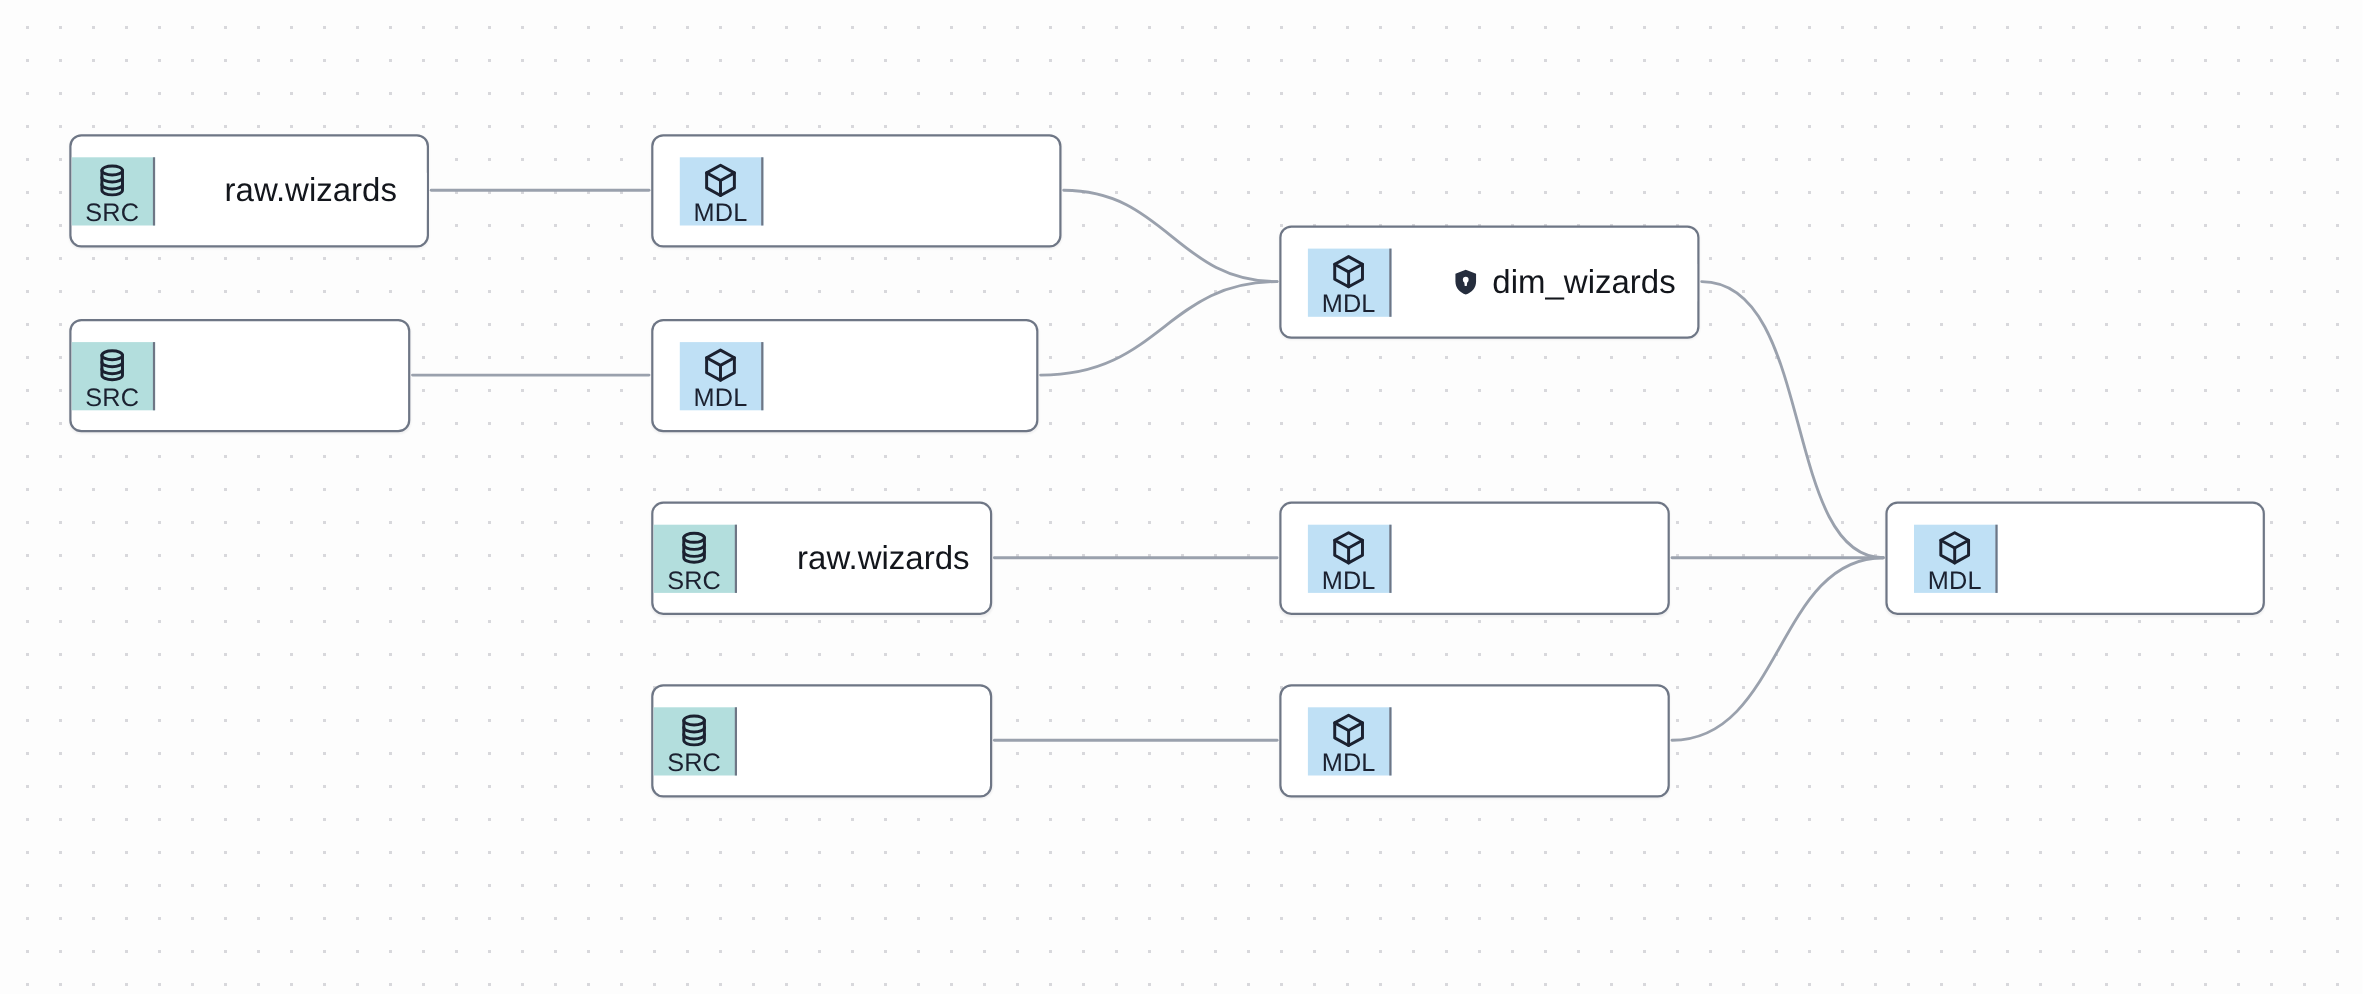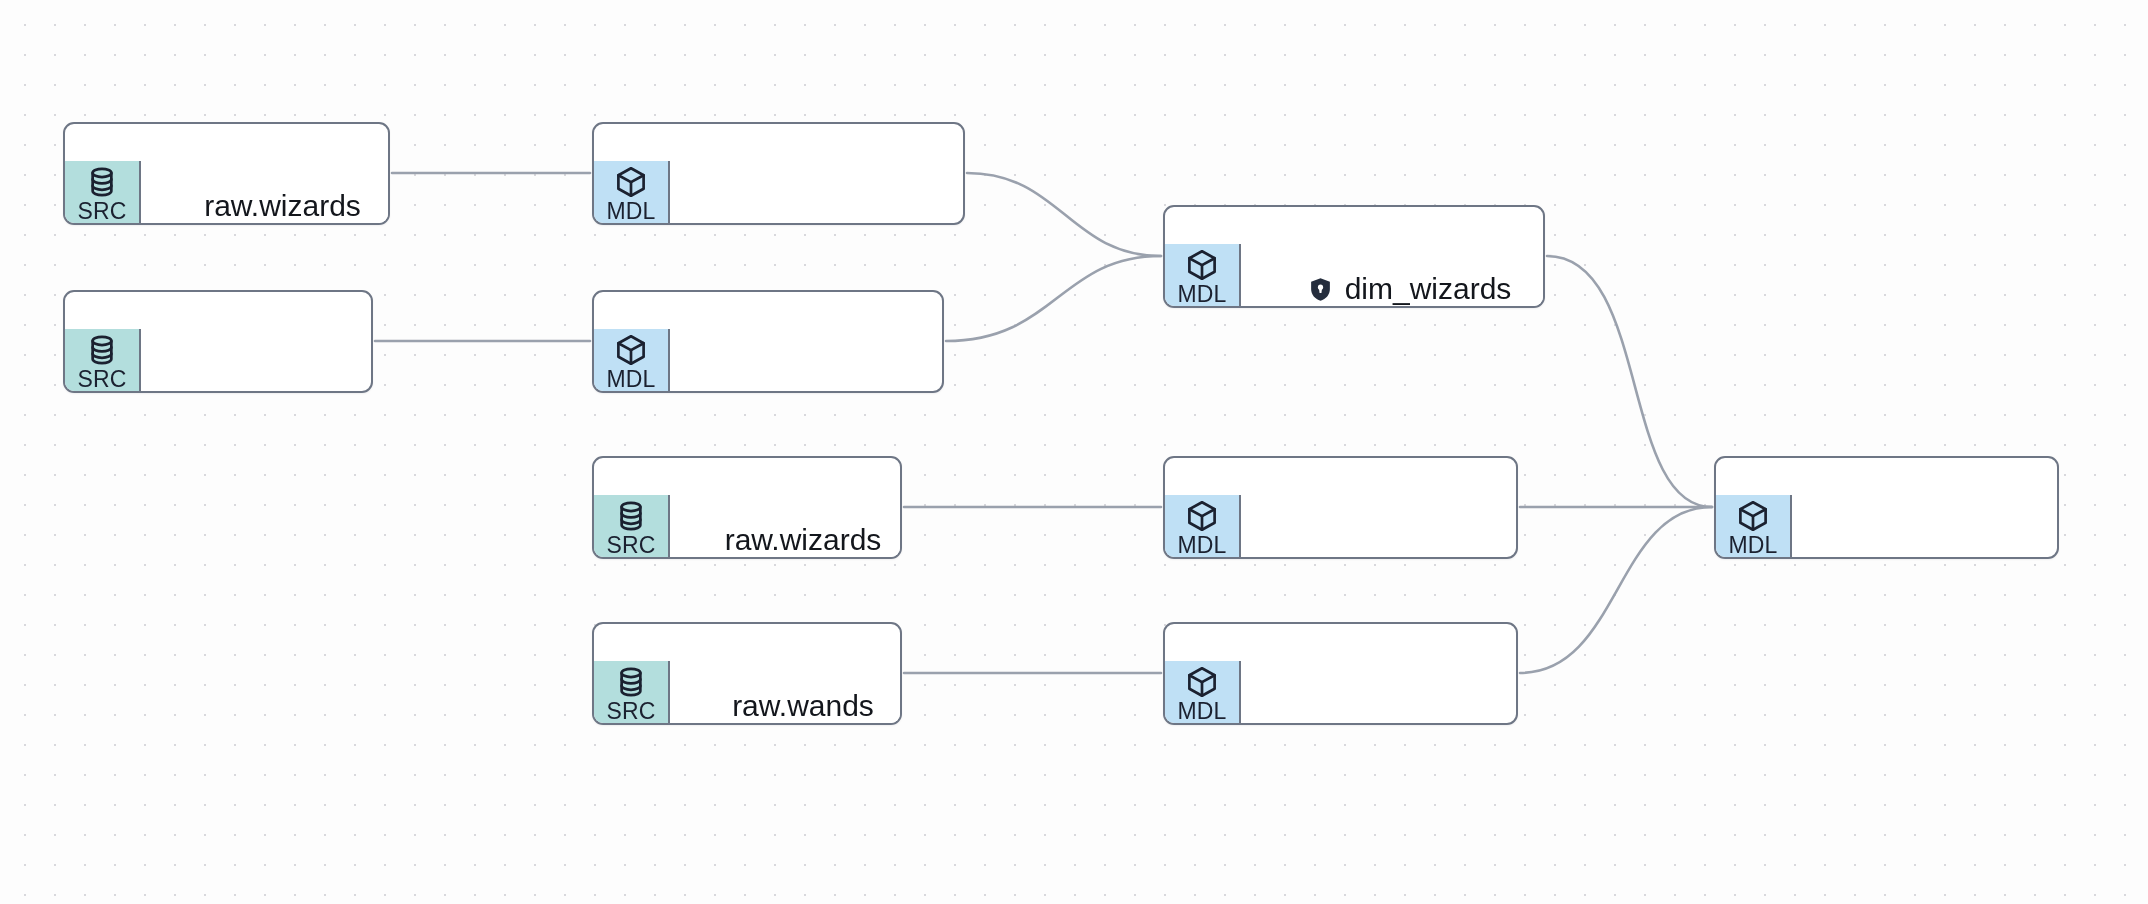--- a/index.html
+++ b/index.html
@@ -27,21 +27,21 @@
     left: 0;
     top: 0;
     width: 2148px;
     height: 904px;
     pointer-events: none;
   }
 
   .node {
     position: absolute;
     display: flex;
-    align-items: flex-end;
+    align-items: center;
     box-sizing: border-box;
     border: 2px solid #6e7685;
     border-radius: 11px;
     background: #ffffff;
     overflow: hidden;
     box-shadow: 0 1px 2px rgba(20,24,33,0.06);
     gap: 36px;
   }
 
   .node-badge {
@@ -50,21 +50,21 @@
     display: flex;
     flex-direction: column;
     align-items: center;
     justify-content: center;
     gap: 1px;
     border-right: 2px solid #6e7685;
     box-sizing: border-box;
     padding-top: 4px;
   }
   .node.src .node-badge { background: #b3dedd; }
-  .node.mdl .node-badge { background: #bfe0f5; }
+  .node.mdl .node-badge { background: #bfe0f5; margin-left: 24px; }
 
   .badge-icon {
     width: 34px;
     height: 34px;
     display: block;
     line-height: 0;
   }
   .badge-icon svg { display: block; width: 34px; height: 34px; }
 
   .badge-text {
@@ -168,23 +168,20 @@
           <span class="badge-icon">
             <svg viewBox="0 0 24 24" fill="none" stroke="#1b2130" stroke-width="1.9" stroke-linecap="round" stroke-linejoin="round">
               <ellipse cx="12" cy="5.6" rx="6.6" ry="2.9"></ellipse>
               <path d="M5.4 5.6 v12.8 c0 1.6 3 2.9 6.6 2.9 s6.6-1.3 6.6-2.9 V5.6"></path>
               <path d="M5.4 10.1 c0 1.6 3 2.9 6.6 2.9 s6.6-1.3 6.6-2.9"></path>
               <path d="M5.4 14.6 c0 1.6 3 2.9 6.6 2.9 s6.6-1.3 6.6-2.9"></path>
             </svg>
           </span>
           <span class="badge-text">SRC</span>
         </div>
-        <div class="node-body">
-          <span class="node-label">raw.wands</span>
-        </div>
       </div>
       <div class="node mdl" style="left: 592px; top: 122px; width: 373px; height: 103px;">
         <div class="node-badge">
           <span class="badge-icon">
             <svg viewBox="0 0 24 24" fill="none" stroke="#1b2130" stroke-width="1.9" stroke-linecap="round" stroke-linejoin="round">
               <path d="M12 2.3 L20.9 7.2 V16.8 L12 21.7 L3.1 16.8 V7.2 Z"></path>
               <path d="M3.1 7.2 L12 12.1 L20.9 7.2"></path>
               <path d="M12 12.1 V21.7"></path>
             </svg>
           </span>

